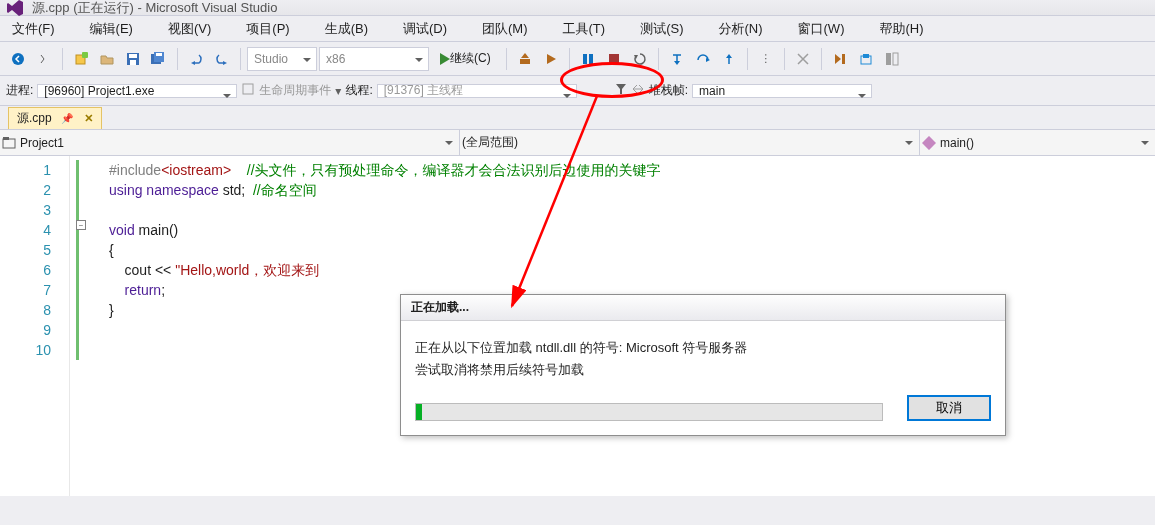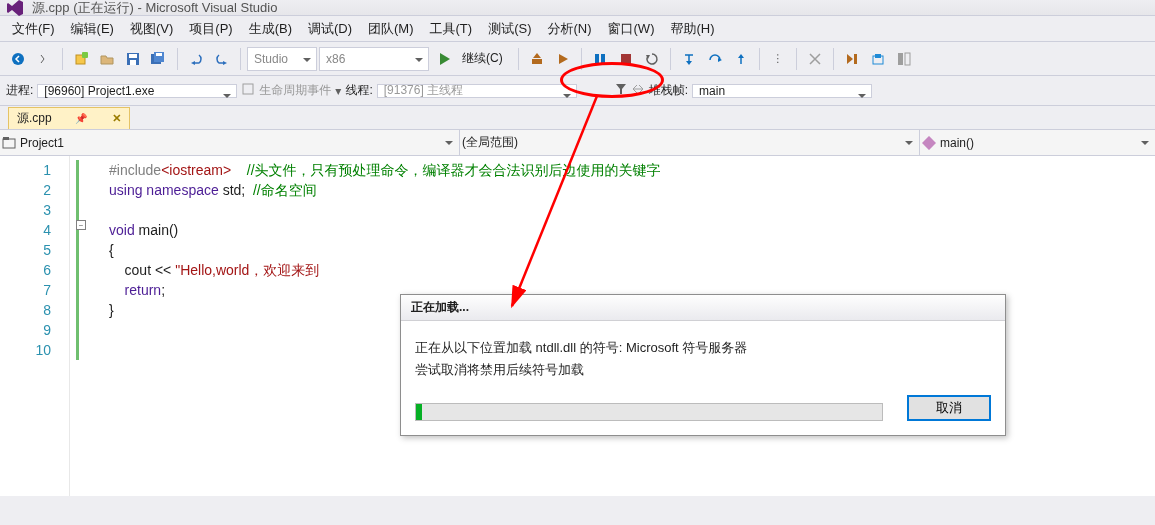--- a/index.html
+++ b/index.html
@@ -4,41 +4,41 @@
 <style>
 * { margin:0; padding:0; box-sizing:border-box; font-family:"Microsoft YaHei","Segoe UI",sans-serif; }
 body { background:#eeeef2; font-size:12px; color:#1e1e1e; width:1155px; height:525px; overflow:hidden; position:relative; }
 
 
 .titlebar { height:16px; background:linear-gradient(#eeeef2,#e6e6ea); display:flex; align-items:center; padding:0 6px; border-bottom:1px solid #cccedb; }
 .titlebar .vs-logo { width:18px; height:18px; margin-right:8px; }
 .titlebar .title { color:#525252; font-size:13px; }
 
 
-.menubar { height:26px; display:flex; align-items:center; padding:0 4px; border-bottom:1px solid #cccedb; }
+.menubar { height:26px; display:flex; align-items:center; padding:0 4px; border-bottom:1px solid #cccedb;gap:19px; }
 .menubar .mi { padding:3px 8px; cursor:default; font-size:13px; }
 
 
 .toolbar { height:34px; display:flex; align-items:center; padding:0 6px; border-bottom:1px solid #cccedb; gap:2px; }
 .toolbar .tb-btn { width:24px; height:24px; display:flex; align-items:center; justify-content:center; border:1px solid transparent; }
 .toolbar .sep { width:1px; height:22px; background:#cccedb; margin:0 4px; }
 .toolbar .combo { height:24px; border:1px solid #cccedb; background:#fff; display:flex; align-items:center; padding:0 18px 0 6px; position:relative; font-size:12px; color:#888; min-width:70px; }
 .toolbar .combo::after { content:""; position:absolute; right:5px; top:10px; border:4px solid transparent; border-top-color:#606060; }
-.toolbar .continue { display:flex; align-items:center; gap:12px; height:26px; padding:0 8px; border:1px solid transparent; }
+.toolbar .continue { display:flex; align-items:center; gap:0; height:26px; padding:0 8px; border:1px solid transparent; }
 .toolbar .continue .play { width:0; height:0; border-style:solid; border-width:6px 0 6px 10px; border-color:transparent transparent transparent #388a34; }
 
 .toolbar2 { height:30px; display:flex; align-items:center; padding:0 6px; border-bottom:1px solid #cccedb; gap:4px; }
 .toolbar2 .lbl { font-size:12px; }
 .toolbar2 .combo2 { height:14px; border:1px solid #cccedb; background:#fff; display:flex; align-items:center; padding:0 18px 0 6px; position:relative; font-size:12px; min-width:200px; }
 .toolbar2 .combo2::after { content:""; position:absolute; right:5px; top:9px; border:4px solid transparent; border-top-color:#606060; }
 .toolbar2 .gray { color:#999; }
 
 
 .tabstrip { height:24px; background:#eeeef2; display:flex; align-items:flex-end; padding-left:8px; border-bottom:1px solid #cccedb; }
-.tabstrip .tab { height:22px; background:#fff2c7; border:1px solid #e5c365; border-bottom:none; padding:0 8px; display:flex; align-items:center; gap:24px; font-size:12px; }
+.tabstrip .tab { height:22px; background:#fff2c7; border:1px solid #e5c365; border-bottom:none; padding:0 8px; display:flex; align-items:center; gap:10px; font-size:12px; }
 .tabstrip .tab .pin { color:#9a7c00; font-size:10px; }
 .tabstrip .tab .close { color:#9a7c00; font-size:11px; font-weight:bold; }
 
 
 .navrow { height:26px; background:#f5f5f5; display:flex; border-bottom:1px solid #cccedb; }
 .navrow .nav { flex:1; display:flex; align-items:center; padding:0 2px; border-right:1px solid #cccedb; position:relative; font-size:12px; }
 .navrow .nav:last-child { border-right:none; }
 .navrow .nav::after { content:""; position:absolute; right:6px; top:11px; border:4px solid transparent; border-top-color:#606060; }
 .navrow .nav .ico { width:14px; height:14px; margin-right:4px; }
 

